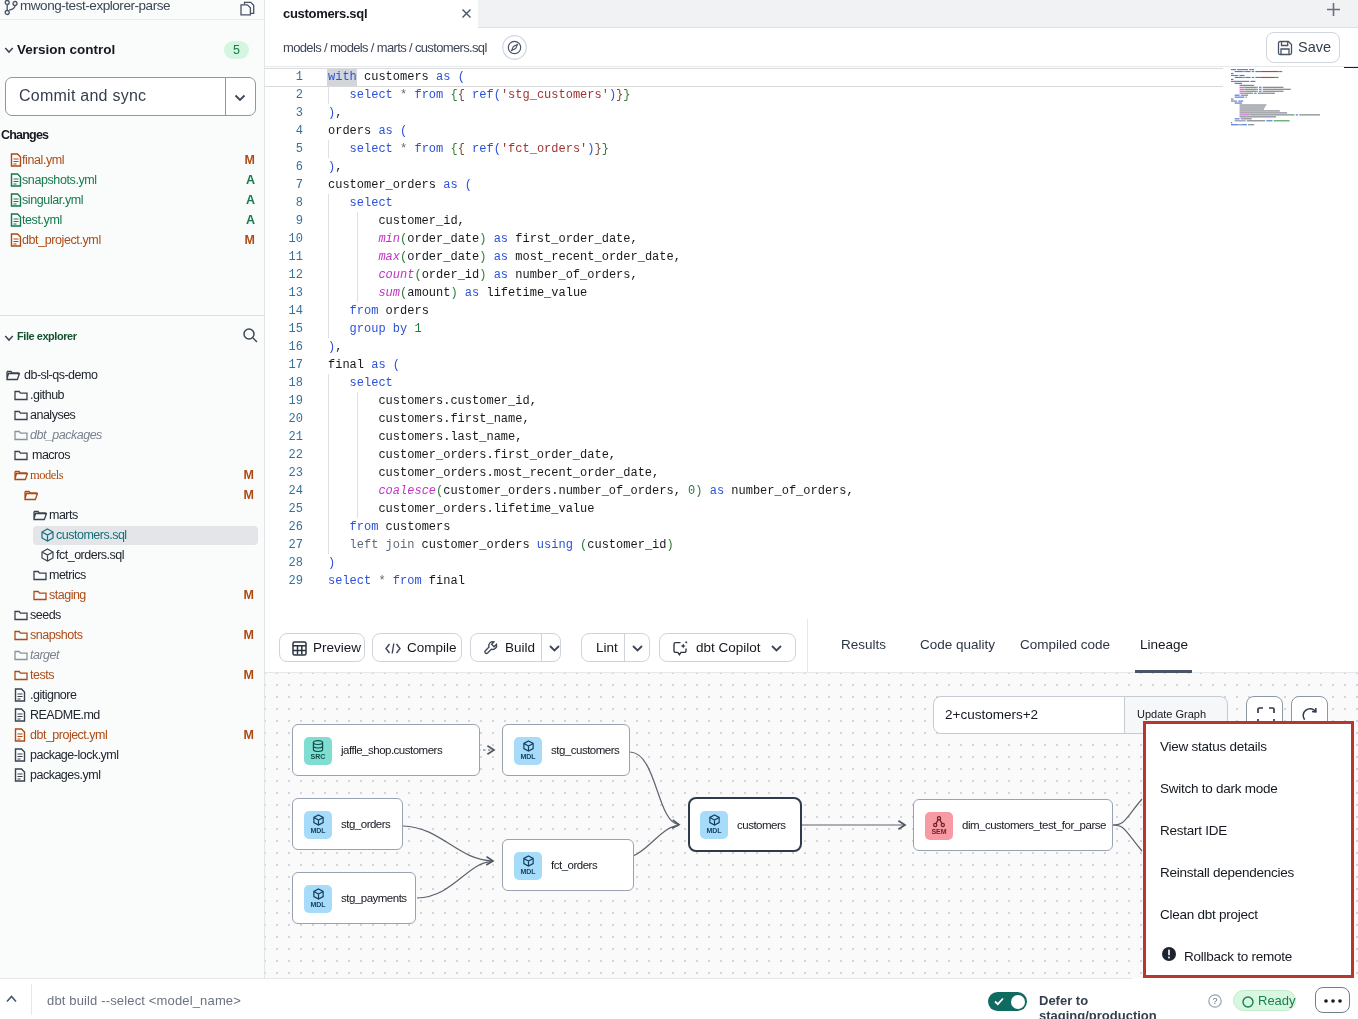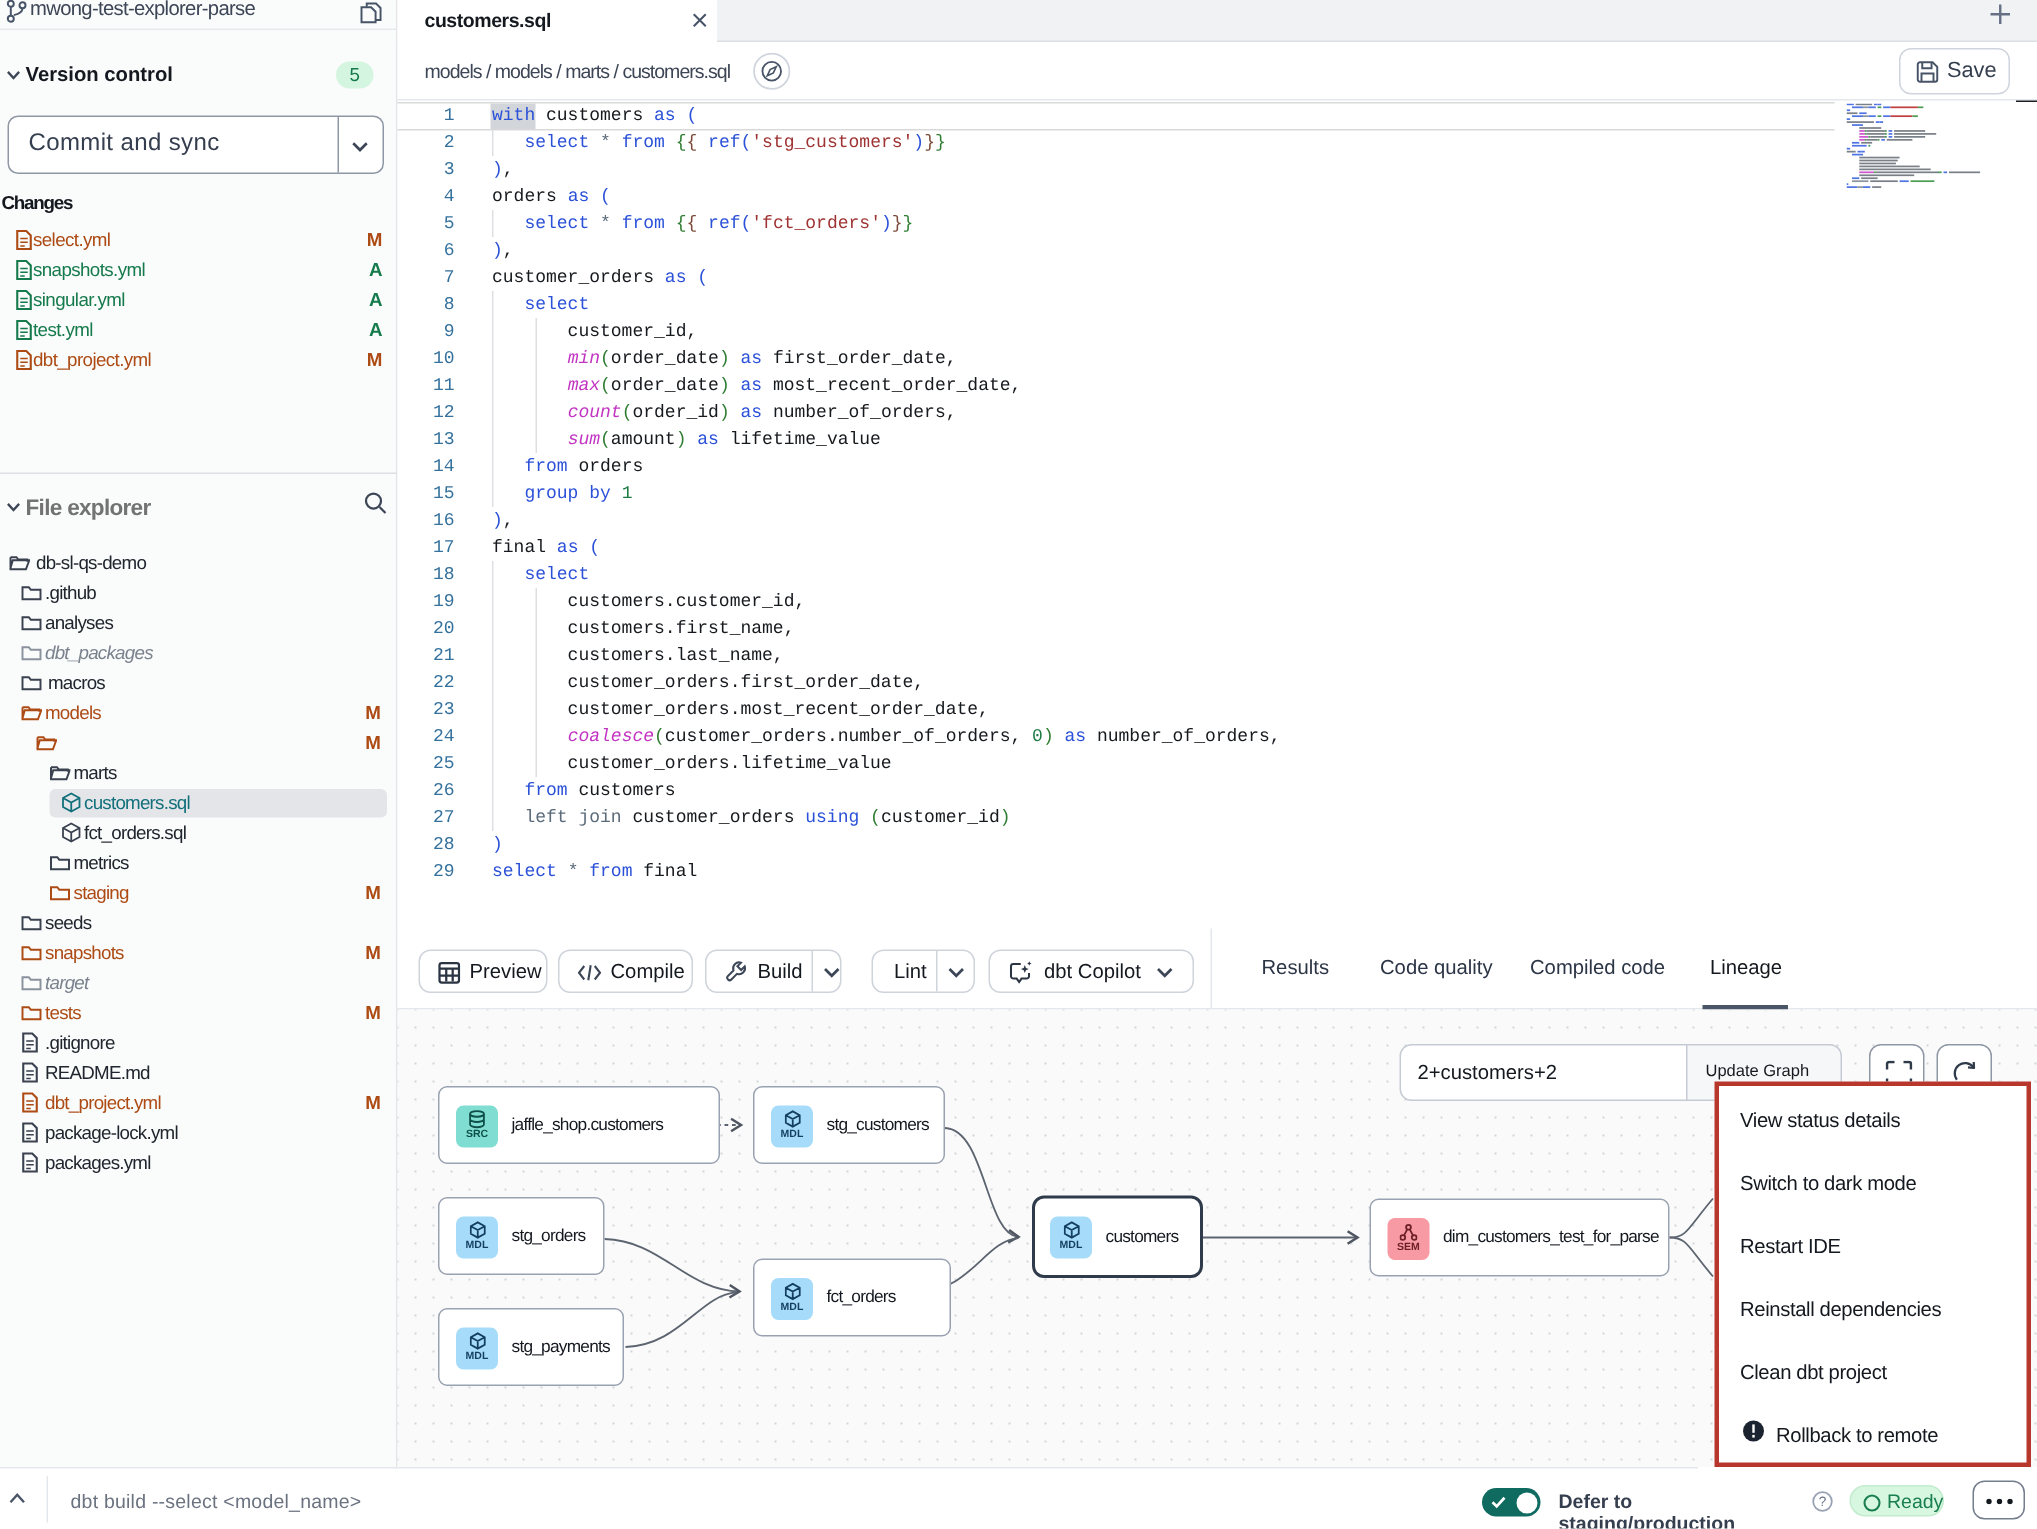--- a/index.html
+++ b/index.html
@@ -16,21 +16,21 @@
 #commitbtn{left:5px;top:77px;width:251px;height:39px;background:#fff;border:1px solid #8f97a5;border-radius:7px;}
 #commitbtn .txt{position:absolute;left:13px;top:9px;font-size:16px;letter-spacing:0.25px;color:#353e4e;}
 #commitbtn .sep{position:absolute;left:219px;top:0;width:1px;height:37px;background:#8f97a5;}
 #changes-h{left:1px;top:128px;font-size:12.5px;letter-spacing:-0.8px;font-weight:bold;color:#14181f;}
 .chrow{left:0;width:265px;height:20px;}
 .chrow .nm{position:absolute;left:22px;top:3px;font-size:12.5px;letter-spacing:-0.4px;}
 .chrow .bdg{position:absolute;right:10px;top:3px;font-size:12.5px;font-weight:bold;}
 .mod{color:#ad4b15;}
 .add{color:#157a4c;}
 #fe-sep{left:0;top:315px;width:265px;height:1px;background:#dcdfe3;}
-#fe-title{left:17px;top:330px;font-size:15px;letter-spacing:-0.45px;font-weight:bold;color:#737373;}
+#fe-title{left:17px;top:330px;font-size:11px;letter-spacing:-0.45px;font-weight:bold;color:#14532d;}
 .trow{left:0;width:264px;height:20px;font-size:12.5px;letter-spacing:-0.5px;color:#20262e;}
 .trow .nm{position:absolute;top:3px;}
 .trow .bdg{position:absolute;right:10px;top:3px;font-size:12.5px;font-weight:bold;letter-spacing:0;}
 .ital{font-style:italic;color:#7a828e;}
 #selrow{left:33px;top:526px;width:225px;height:19px;background:#e3e5e9;border-radius:4px;}
 
 #tabstrip{left:265px;top:0;width:1093px;height:28px;background:#f1f2f3;border-bottom:1px solid #dcdfe3;}
 #acttab{left:265px;top:0;width:213px;height:28px;background:#fff;}
 #acttab .nm{position:absolute;left:18px;top:6px;font-size:13px;letter-spacing:-0.3px;font-weight:bold;color:#14181f;}
 #bc{left:265px;top:28px;width:1093px;height:39px;background:#fff;border-bottom:1px solid #e4e7ec;}
@@ -121,21 +121,21 @@
     <svg style="position:absolute;left:228px;top:16px" width="12" height="8" viewBox="0 0 12 8">
       <path class="chev" d="M1.5 1.5 L6 6 L10.5 1.5"></path>
     </svg>
   </div>
 <div id="changes-h" class="abs">Changes</div>
 <div class="chrow abs mod" style="top:150px">
     <svg class="abs" style="left:10px;top:3px" width="12" height="14" viewBox="0 0 12 14">
       <path d="M1.5 1 h6 l3 3 v9 h-9 z" fill="none" stroke="#ad4b15" stroke-width="1.4"></path>
       <path d="M3.5 6 h5 M3.5 8.5 h5 M3.5 11 h3" stroke="#ad4b15" stroke-width="1"></path>
     </svg>
-    <span class="nm">select.yml</span>
+    <span class="nm">final.yml</span>
     <span class="bdg">M</span>
   </div>
 <div class="chrow abs add" style="top:170px">
     <svg class="abs" style="left:10px;top:3px" width="12" height="14" viewBox="0 0 12 14">
       <path d="M1.5 1 h6 l3 3 v9 h-9 z" fill="none" stroke="#157a4c" stroke-width="1.4"></path>
       <path d="M3.5 6 h5 M3.5 8.5 h5 M3.5 11 h3" stroke="#157a4c" stroke-width="1"></path>
     </svg>
     <span class="nm">snapshots.yml</span>
     <span class="bdg">A</span>
   </div>
@@ -193,21 +193,21 @@
 <div class="trow abs" style="top:445px">
     <svg class="abs" style="left:14px;top:4px" width="14" height="12" viewBox="0 0 14 12">
       <path d="M1 2.5 h4.2 l1.3 1.6 h6.5 v6.4 h-12 z" fill="none" stroke="#3a424f" stroke-width="1.3"></path>
     </svg>
     <span class="nm" style="left:32px;">macros</span>
   </div>
 <div class="trow abs" style="top:465px">
     <svg class="abs" style="left:14px;top:4px" width="14" height="12" viewBox="0 0 14 12">
       <path d="M1 2.5 h4 l1.2 1.5 h6 v1.5 M1 2.5 v8 h10.3 l2.2-6 h-11 l-1.7 6" fill="none" stroke="#ad4b15" stroke-width="1.3"></path>
     </svg>
-    <span class="nm" style="left:30px;color:#ad4b15;">models</span>
+    <span class="nm" style="left:30px;color:#ad4b15;font-family:Liberation Serif, serif;">models</span>
     <span class="bdg" style="color:#ad4b15">M</span>
   </div>
 <div class="trow abs" style="top:485px">
     <svg class="abs" style="left:24px;top:4px" width="14" height="12" viewBox="0 0 14 12">
       <path d="M1 2.5 h4 l1.2 1.5 h6 v1.5 M1 2.5 v8 h10.3 l2.2-6 h-11 l-1.7 6" fill="none" stroke="#ad4b15" stroke-width="1.3"></path>
     </svg>
     <span class="bdg" style="color:#ad4b15">M</span>
   </div>
 <div class="trow abs" style="top:505px">
     <svg class="abs" style="left:33px;top:4px" width="14" height="12" viewBox="0 0 14 12">

